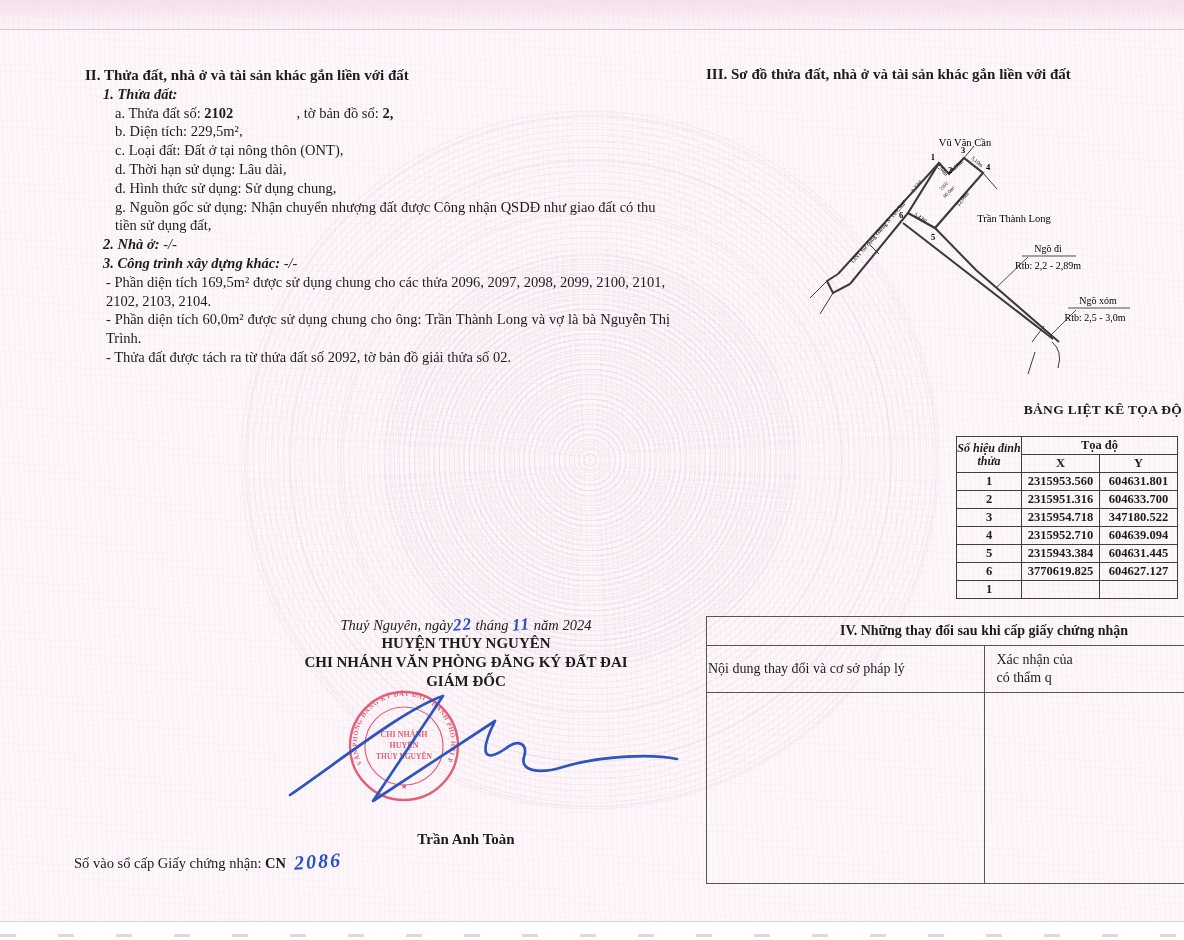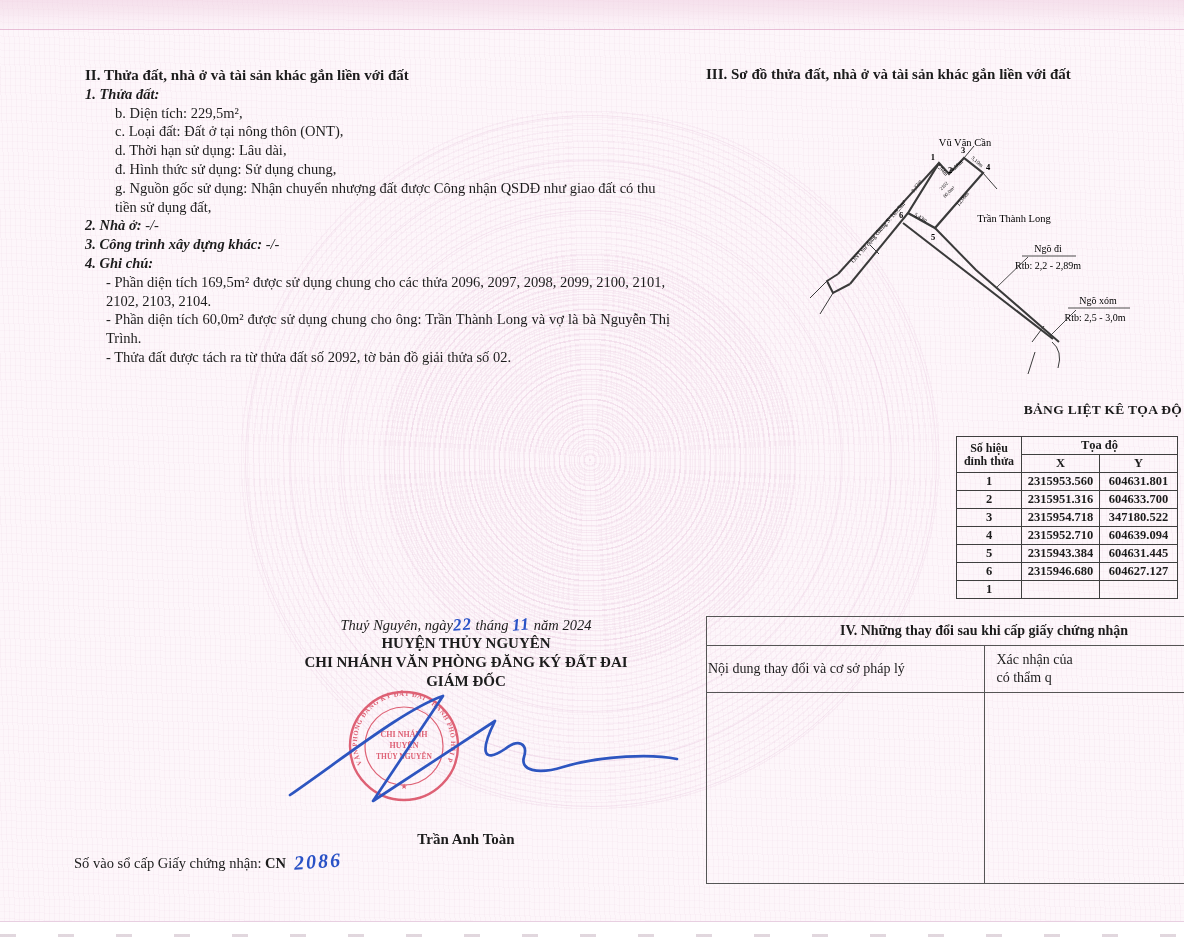--- a/index.html
+++ b/index.html
@@ -27,40 +27,40 @@
   .bottom-dots{position:absolute;left:0;top:934px;width:100%;height:3px;z-index:2;
     background:repeating-linear-gradient(90deg, rgba(170,140,160,0.35) 0 16px, transparent 16px 58px);}
 
   .content{position:absolute;inset:0;z-index:2;padding-left:12px;}
   .abs{position:absolute;}
 
   
   .sec2{left:85px;top:66px;width:585px;font-size:14.5px;line-height:18.8px;}
   .h2head{font-weight:bold;font-size:15px;}
   .bi{font-weight:bold;font-style:italic;}
-  .sub{margin-left:0;}
+  .sub{margin-left:18px;}
   .item{margin-left:30px;}
   .spacer{display:inline-block;width:56px;}
   .b{font-weight:bold;}
   .note{margin-left:21px;}
   .note.just{text-align:justify;}
   .val{font-style:italic;}
 
   
   .sec3head{left:706px;top:66px;width:470px;font-weight:bold;font-size:15px;}
 
   .diagram{left:800px;top:130px;}
 
   
   .coord-title{left:956px;top:402px;width:226px;text-align:right;font-weight:bold;font-size:13.5px;letter-spacing:.3px;}
   .coord-table{left:956px;top:436px;}
   .coord-table table{border-collapse:collapse;table-layout:fixed;width:222px;
     font-size:12.5px;font-weight:bold;text-align:center;}
   .coord-table td{border:1.4px solid #3f3f3f;padding:0;height:17px;line-height:13px;}
-  .coord-table .c1{width:64px;font-size:12px;}
+  .coord-table .c1{width:64px;font-size:12px;font-style:italic;}
   .coord-table .cx{width:82px;}
   .coord-table .cy{width:76px;}
 
   
   .sec4{left:706px;top:616px;}
   .sec4 table{border-collapse:collapse;table-layout:fixed;width:556px;font-size:14px;}
   .sec4 td{border:1px solid #555;}
   .sec4 .head{height:26px;text-align:center;font-weight:bold;}
   .sec4 .sub1{width:384px;height:44px;}
   .sec4 .sub2{width:172px;height:44px;text-align:left;padding-left:12px;line-height:18px;}
@@ -96,34 +96,40 @@
   <div class="wm wm-ring ring3"></div>
   <div class="top-band"></div>
   <div class="paper-bottom"></div>
   <div class="bottom-dots"></div>
 
   <div class="content">
 
     <div class="abs sec2">
       <div class="h2head">II. Thửa đất, nhà ở và tài sản khác gắn liền với đất</div>
       <div class="sub bi">1. Thửa đất:</div>
+      <div class="item">
+        <span>a. Thửa đất số:</span>
+        <span class="b">2102</span>
+        <span class="spacer"></span>
+        <span>, tờ bản đồ số:</span>
+        <span class="b">2,</span>
+      </div>
       <div class="item">b. Diện tích: 229,5m²,</div>
       <div class="item">c. Loại đất: Đất ở tại nông thôn (ONT),</div>
       <div class="item">d. Thời hạn sử dụng: Lâu dài,</div>
       <div class="item">đ. Hình thức sử dụng: Sử dụng chung,</div>
       <div class="item">g. Nguồn gốc sử dụng: Nhận chuyển nhượng đất được Công nhận QSDĐ như giao đất có thu tiền sử dụng đất,</div>
       <div class="sub">
         <span class="bi">2. Nhà ở:</span>
         <span class="val">-/-</span>
       </div>
       <div class="sub">
         <span class="bi">3. Công trình xây dựng khác:</span>
         <span class="val">-/-</span>
       </div>
-      <div class="sub bi">4. Ghi chú:</div>
       <div class="note">- Phần diện tích 169,5m² được sử dụng chung cho các thửa 2096, 2097, 2098, 2099, 2100, 2101, 2102, 2103, 2104.</div>
       <div class="note just">- Phần diện tích 60,0m² được sử dụng chung cho ông: Trần Thành Long và vợ là bà Nguyễn Thị Trình.</div>
       <div class="note">- Thửa đất được tách ra từ thửa đất số 2092, tờ bản đồ giải thửa số 02.</div>
     </div>
 
     <div class="abs sec3head">III. Sơ đồ thửa đất, nhà ở và tài sản khác gắn liền với đất</div>
 
     <svg class="abs diagram" width="384" height="290" viewBox="0 0 384 290">
 
       <text x="165" y="16" font-size="10.5" text-anchor="middle">Vũ Văn Cần</text>
@@ -207,21 +213,21 @@
             <td>2315952.710</td>
             <td>604639.094</td>
           </tr>
           <tr>
             <td>5</td>
             <td>2315943.384</td>
             <td>604631.445</td>
           </tr>
           <tr>
             <td>6</td>
-            <td>2315946.680</td>
+            <td>3770619.825</td>
             <td>604627.127</td>
           </tr>
           <tr>
             <td>1</td>
             <td></td>
             <td></td>
           </tr>
         </tbody>
       </table>
     </div>

